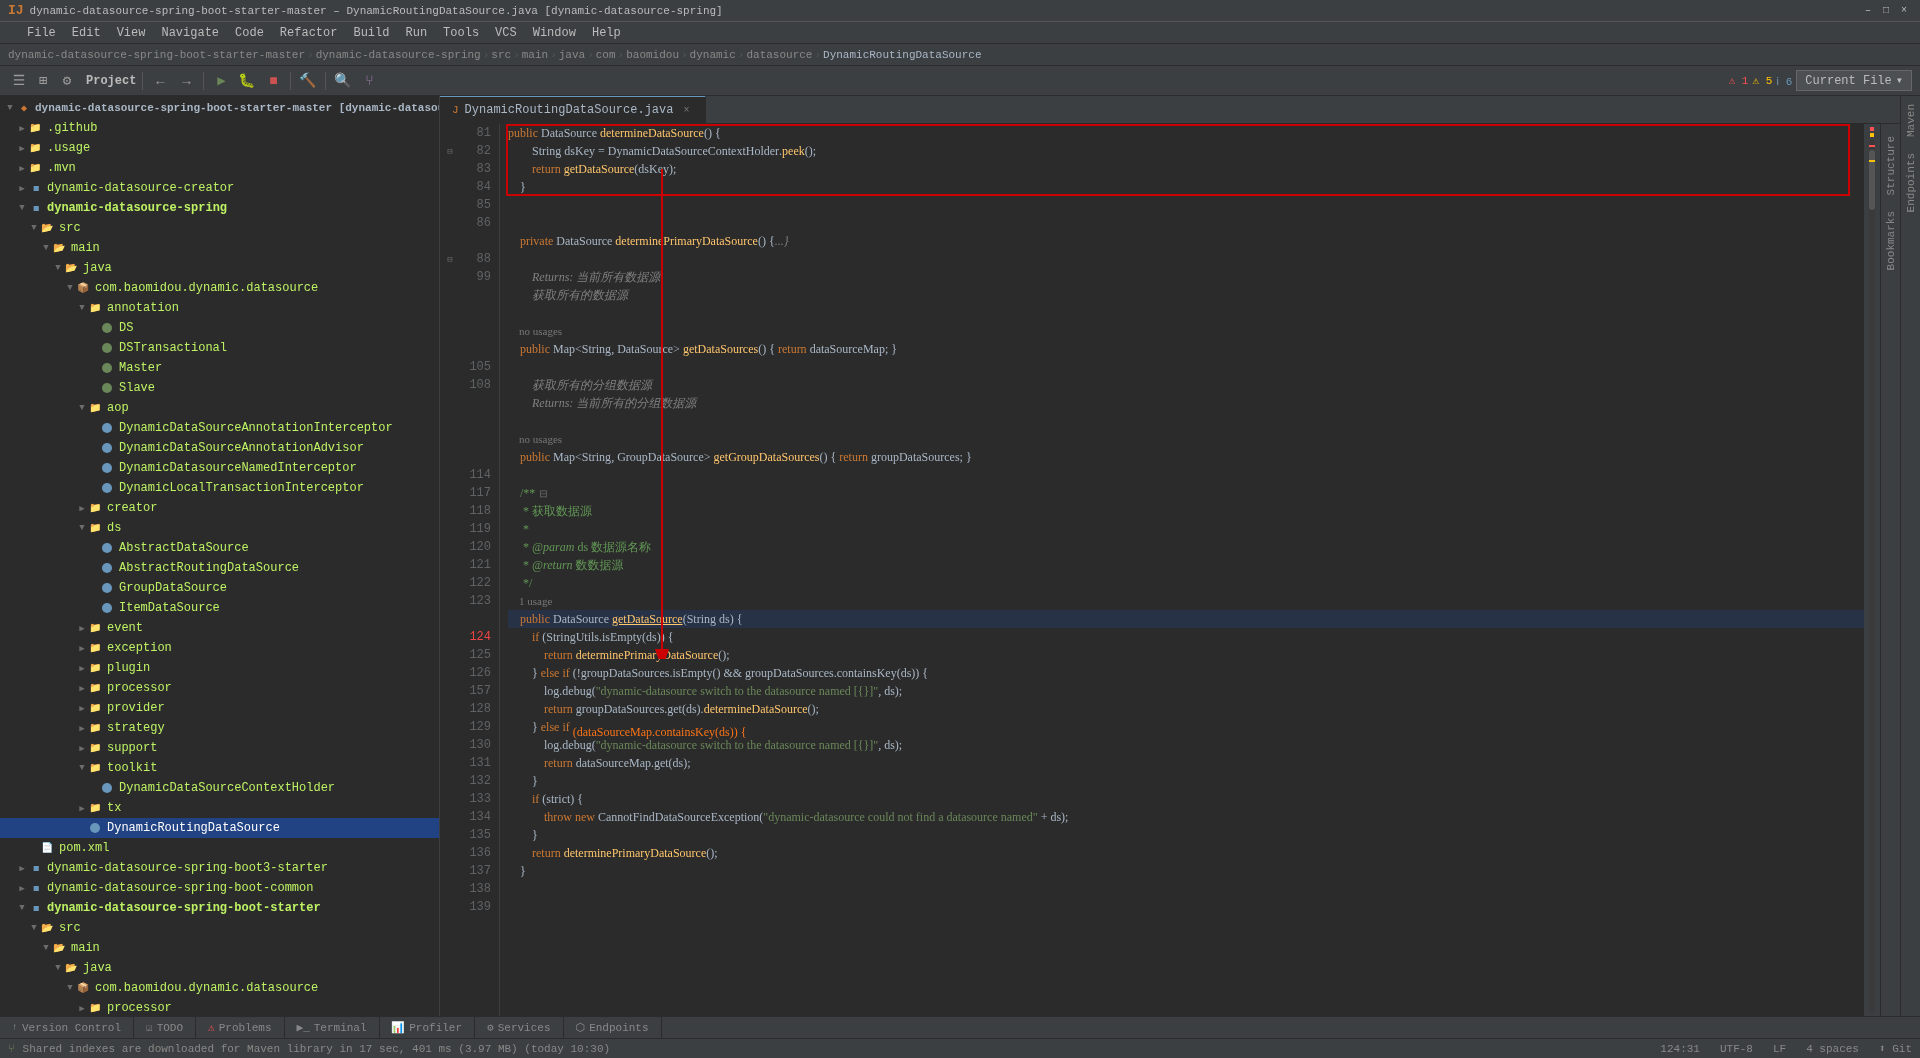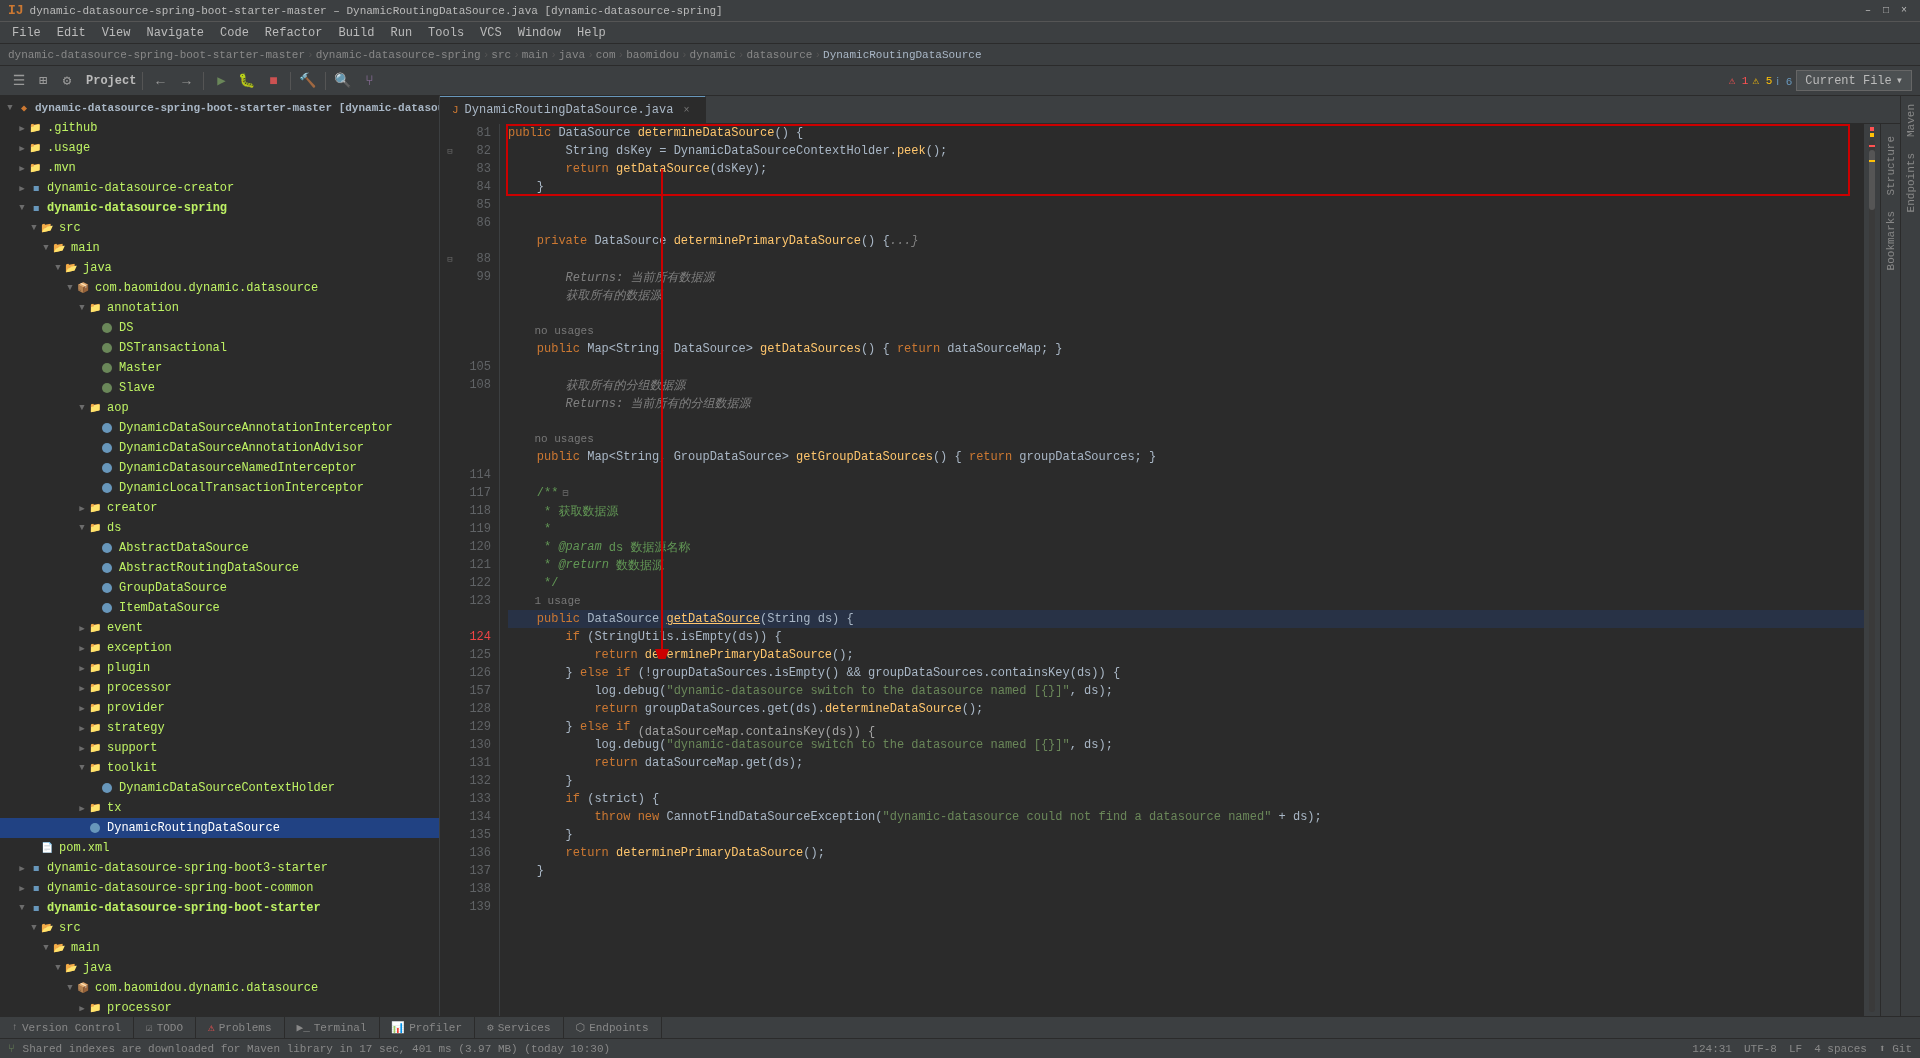--- a/index.html
+++ b/index.html
@@ -6,21 +6,21 @@
     body { font-family: 'Consolas', 'Courier New', monospace; font-size: 12px; background: #2b2b2b; color: #a9b7c6; overflow: hidden; width: 1920px; height: 1058px; }
     
     
     #title-bar { background: #3c3f41; height: 22px; display: flex; align-items: center; justify-content: space-between; padding: 0 8px; border-bottom: 1px solid #555; }
     #title-bar .title-left { display: flex; align-items: center; gap: 6px; }
     #title-bar .title-text { color: #bbb; font-size: 11px; }
     #title-bar .win-controls { display: flex; gap: 2px; }
     #title-bar .win-btn { width: 16px; height: 16px; display: flex; align-items: center; justify-content: center; cursor: pointer; color: #bbb; font-size: 10px; }
 
     
-    #menu-bar { background: #3c3f41; height: 22px; display: flex; align-items: center; padding: 0 4px; border-bottom: 1px solid #2b2b2b; }
+    #menu-bar { background: #3c3f41; height: 22px; display: flex; align-items: center; padding: 0 19px; border-bottom: 1px solid #2b2b2b; }
     .menu-item { padding: 2px 8px; color: #bbb; font-size: 12px; cursor: pointer; height: 22px; display: flex; align-items: center; }
 
     
     #breadcrumb { background: #3c3f41; height: 22px; display: flex; align-items: center; padding: 0 8px; border-bottom: 1px solid #2b2b2b; font-size: 11px; color: #888; overflow: hidden; white-space: nowrap; }
     #breadcrumb span { color: #888; }
     #breadcrumb .bc-sep { margin: 0 2px; color: #555; }
     #breadcrumb .bc-current { color: #a9b7c6; }
 
     
     #toolbar { background: #3c3f41; height: 30px; display: flex; align-items: center; padding: 0 8px; border-bottom: 1px solid #2b2b2b; gap: 4px; }
@@ -60,21 +60,21 @@
     .method { color: #ffc66d; }
     .str { color: #6a8759; }
     .comment { color: #808080; font-style: italic; }
     .usage-hint { color: #777; font-size: 11px; }
     .doc-comment { color: #629755; }
     .doc-tag { color: #629755; font-style: italic; }
 
     
     #bottom-bar { height: 20px; background: #3c3f41; display: flex; align-items: center; padding: 0 8px; border-top: 1px solid #2b2b2b; justify-content: space-between; }
     .bottom-status { font-size: 11px; color: #888; }
-    .bottom-right { display: flex; gap: 12px; align-items: center; }
+    .bottom-right { display: flex; gap: 20px; align-items: center; }
     .bottom-item { font-size: 11px; color: #888; cursor: pointer; }
 
     
     #bottom-toolbar { height: 22px; background: #3c3f41; display: flex; align-items: center; padding: 0 0; border-top: 1px solid #2b2b2b; }
     .bt-tab { padding: 2px 12px; font-size: 11px; color: #888; cursor: pointer; height: 22px; display: flex; align-items: center; gap: 4px; border-right: 1px solid #2b2b2b; }
 
     
     ::-webkit-scrollbar { width: 8px; height: 8px; }
     ::-webkit-scrollbar-track { background: #2b2b2b; }
     ::-webkit-scrollbar-thumb { background: #555; border-radius: 4px; }
@@ -582,21 +582,21 @@
         <div class="ln">132</div>
         <div class="ln">133</div>
         <div class="ln">134</div>
         <div class="ln">135</div>
         <div class="ln">136</div>
         <div class="ln">137</div>
         <div class="ln">138</div>
         <div class="ln">139</div>
       </div>
 
-      <div id="code-area" style="flex:1; overflow:auto; padding-left:8px; position:relative; background:#2b2b2b;">
+      <div id="code-area" style="flex:1; overflow:auto; padding-left:8px; position:relative; background:#2b2b2b;font-family:Liberation Serif, serif;">
 
         <div style="position:absolute; left:6px; top:0px; width:calc(100% - 20px); height:72px; border:2px solid #cc0000; pointer-events:none; z-index:10;"></div>
 
         <svg style="position:absolute; left:152px; top:45px; pointer-events:none; z-index:11;" width="20" height="490">
           <defs>
             <marker id="arrowhead" markerWidth="10" markerHeight="7" refX="0" refY="3.5" orient="auto">
               <polygon points="0 0, 10 3.5, 0 7" fill="#cc0000"></polygon>
             </marker>
           </defs>
           <line x1="10" y1="0" x2="10" y2="480" stroke="#cc0000" stroke-width="2" marker-end="url(#arrowhead)"></line>
@@ -712,21 +712,21 @@
 
         <div class="code-line">
           <span style="color:#a9b7c6;">            log.debug(</span><span class="str">"dynamic-datasource switch to the datasource named [{}]"</span><span style="color:#a9b7c6;">, ds);</span>
         </div>
 
         <div class="code-line">
           <span style="color:#a9b7c6;">            </span><span class="kw">return</span><span style="color:#a9b7c6;"> groupDataSources.get(ds).</span><span class="method">determineDataSource</span><span style="color:#a9b7c6;">();</span>
         </div>
 
         <div class="code-line">
-          <span style="color:#a9b7c6;">        } </span><span class="kw">else if</span><span style="color:#a3a3a3;margin-top:10px;"> (dataSourceMap.containsKey(ds)) {</span>
+          <span style="color:#a9b7c6;">        } </span><span class="kw">else if</span><span style="color:#f97316;margin-top:10px;"> (dataSourceMap.containsKey(ds)) {</span>
         </div>
 
         <div class="code-line">
           <span style="color:#a9b7c6;">            log.debug(</span><span class="str">"dynamic-datasource switch to the datasource named [{}]"</span><span style="color:#a9b7c6;">, ds);</span>
         </div>
 
         <div class="code-line">
           <span style="color:#a9b7c6;">            </span><span class="kw">return</span><span style="color:#a9b7c6;"> dataSourceMap.get(ds);</span>
         </div>
 

